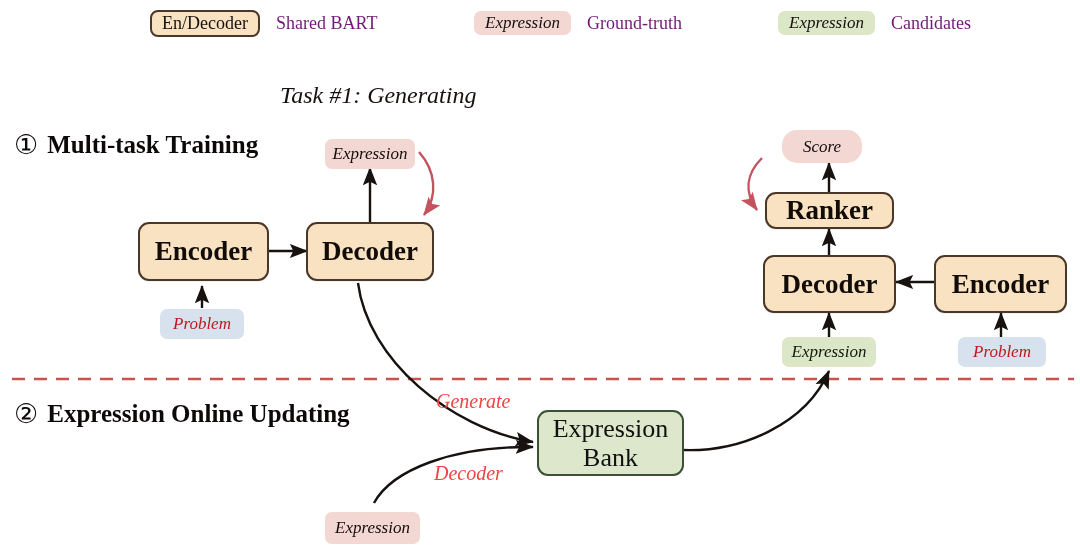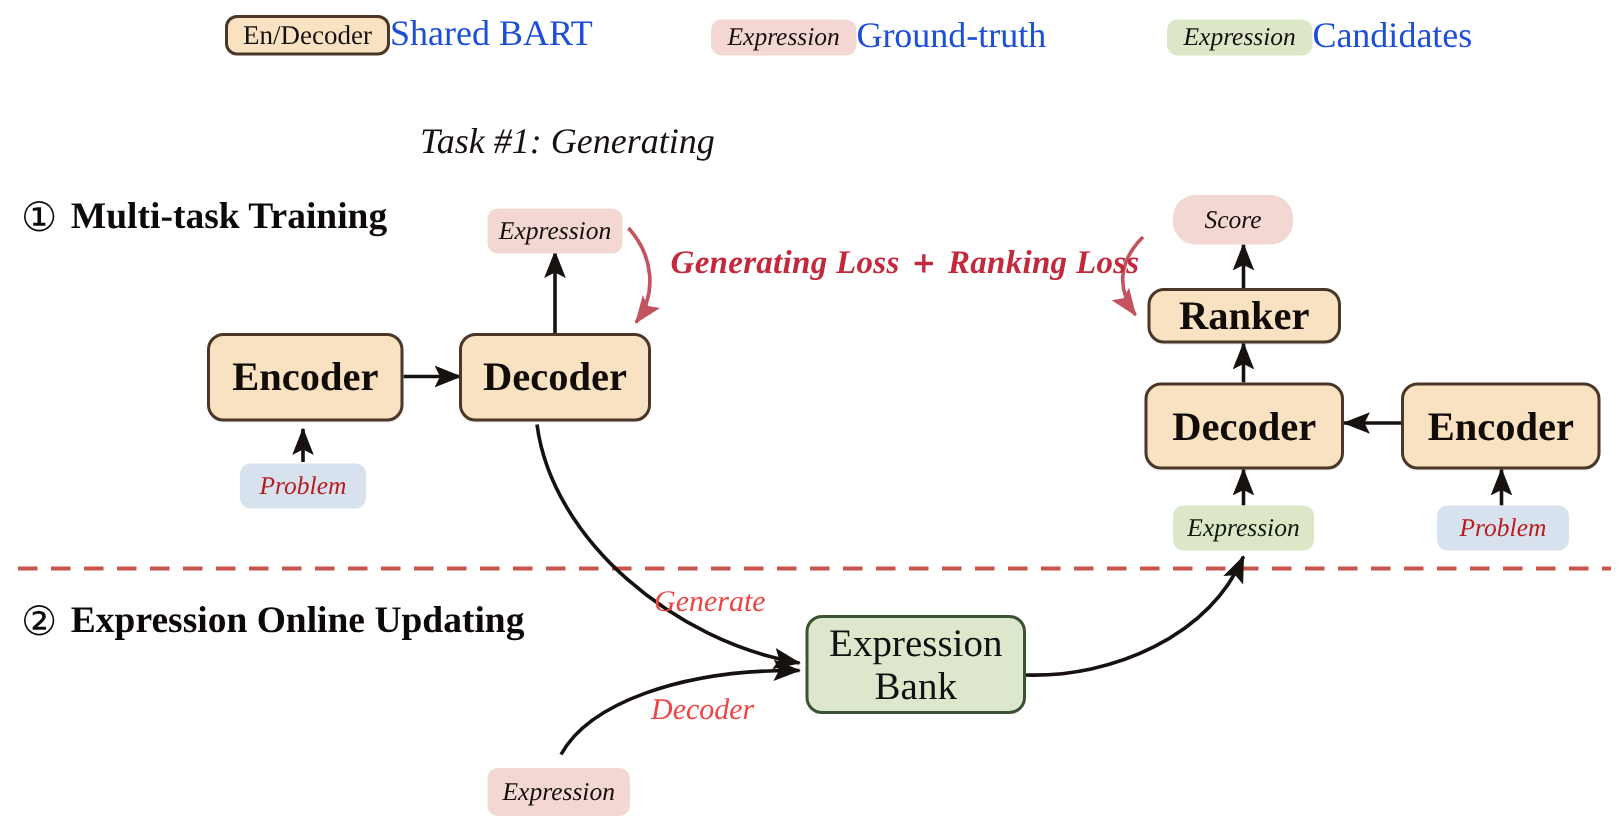--- a/index.html
+++ b/index.html
@@ -47,21 +47,21 @@
 
   
   #legend{position:absolute;left:0;top:0;width:1080px;height:52px;}
   .leg-item{position:absolute;display:flex;align-items:center;}
   .leg-chip{border-radius:7px;display:flex;align-items:center;justify-content:center;
             font-style:italic;font-size:17px;padding:2px 11px;white-space:nowrap;}
   .leg-chip.boxed{background:#f8e2c2;border:2px solid #4a3728;border-radius:8px;
                   font-style:normal;font-size:18px;padding:1px 10px;}
   .leg-chip.pink{background:#f3d7d2;}
   .leg-chip.green{background:#dbe7c6;}
-  .leg-text{font-size:24px;color:#1d4ed8;white-space:nowrap;}
+  .leg-text{font-size:18px;color:#701a75;white-space:nowrap;margin-left:16px;}
 </style>
 </head>
 <body>
 
 <div id="stage">
 
   <div id="legend">
 
     <div class="leg-item" style="left:150px;top:10px;">
       <span class="leg-chip boxed">En/Decoder</span>
@@ -123,23 +123,20 @@
   <div class="stage-title" style="left:14px;top:131px;">
     <span class="circnum">①</span>
     <span>Multi-task Training</span>
   </div>
 
   <div class="stage-title" style="left:14px;top:400px;">
     <span class="circnum">②</span>
     <span>Expression Online Updating</span>
   </div>
 
-  <div class="loss" style="left:447px;top:160px;">
-    <span>Generating Loss</span><span class="plus">＋</span><span>Ranking Loss</span>
-  </div>
 
   <div class="node tag tag-pink" style="left:325px;top:139px;width:90px;height:30px;">Expression</div>
 
   <div class="node module" style="left:138px;top:222px;width:131px;height:59px;">Encoder</div>
 
   <div class="node module" style="left:306px;top:222px;width:128px;height:59px;">Decoder</div>
 
   <div class="node tag tag-blue" style="left:160px;top:309px;width:84px;height:30px;">Problem</div>
 
   <div class="node tag tag-pink" style="left:782px;top:130px;width:80px;height:33px;border-radius:15px;">Score</div>

